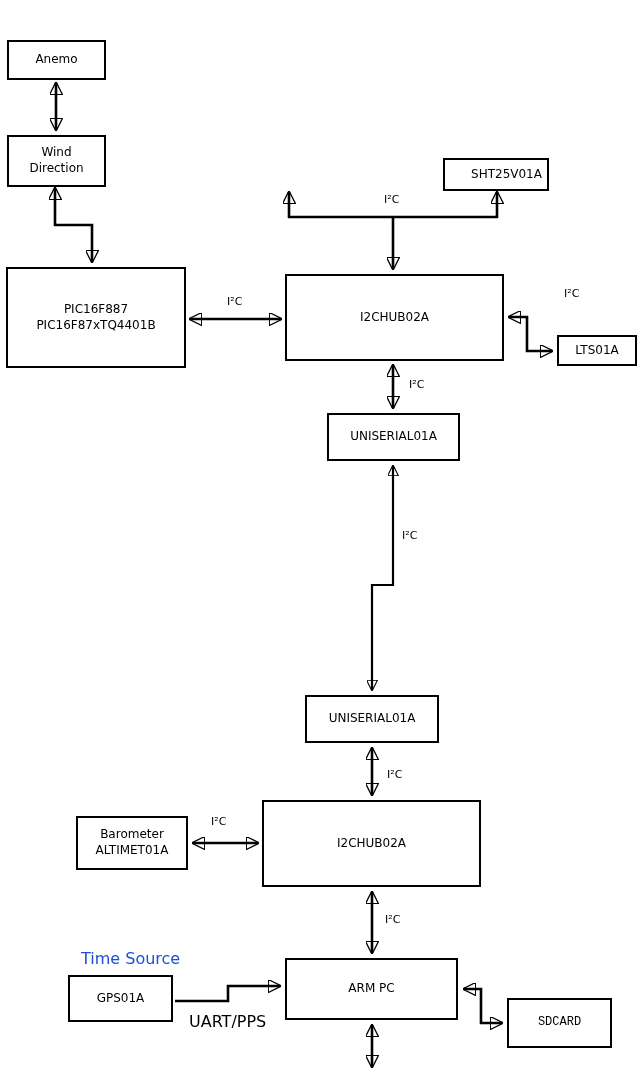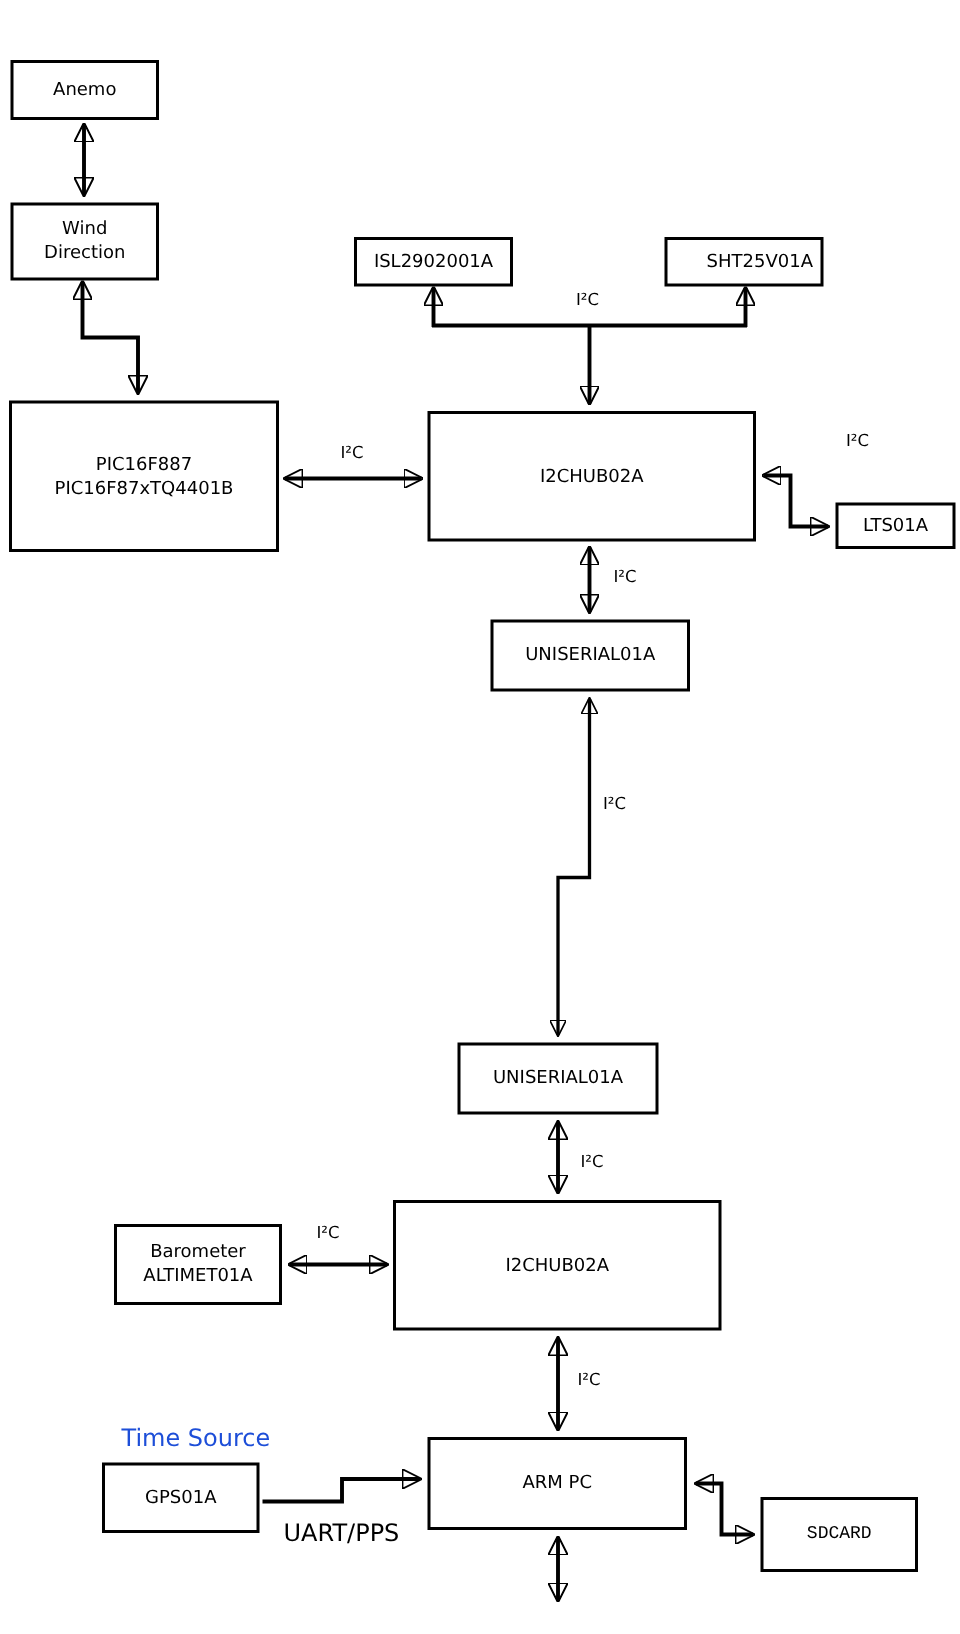--- a/index.html
+++ b/index.html
@@ -110,23 +110,20 @@
   <div class="node-box" style="left:7px; top:95px; width:99px; height:52px;">
     <span>Wind
 Direction</span>
   </div>
 
   <div class="node-box" style="left:6px; top:227px; width:180px; height:101px;">
     <span>PIC16F887
 PIC16F87xTQ4401B</span>
   </div>
 
-  <div class="node-box" style="left:236px; top:118px; width:106px; height:33px;">
-    <span>ISL2902001A</span>
-  </div>
 
   <div class="node-box" style="left:443px; top:118px; width:106px; height:33px;padding-left:23px;">
     <span>SHT25V01A</span>
   </div>
 
   <div class="node-box" style="left:285px; top:234px; width:219px; height:87px;">
     <span>I2CHUB02A</span>
   </div>
 
   <div class="node-box" style="left:557px; top:295px; width:80px; height:31px;">

